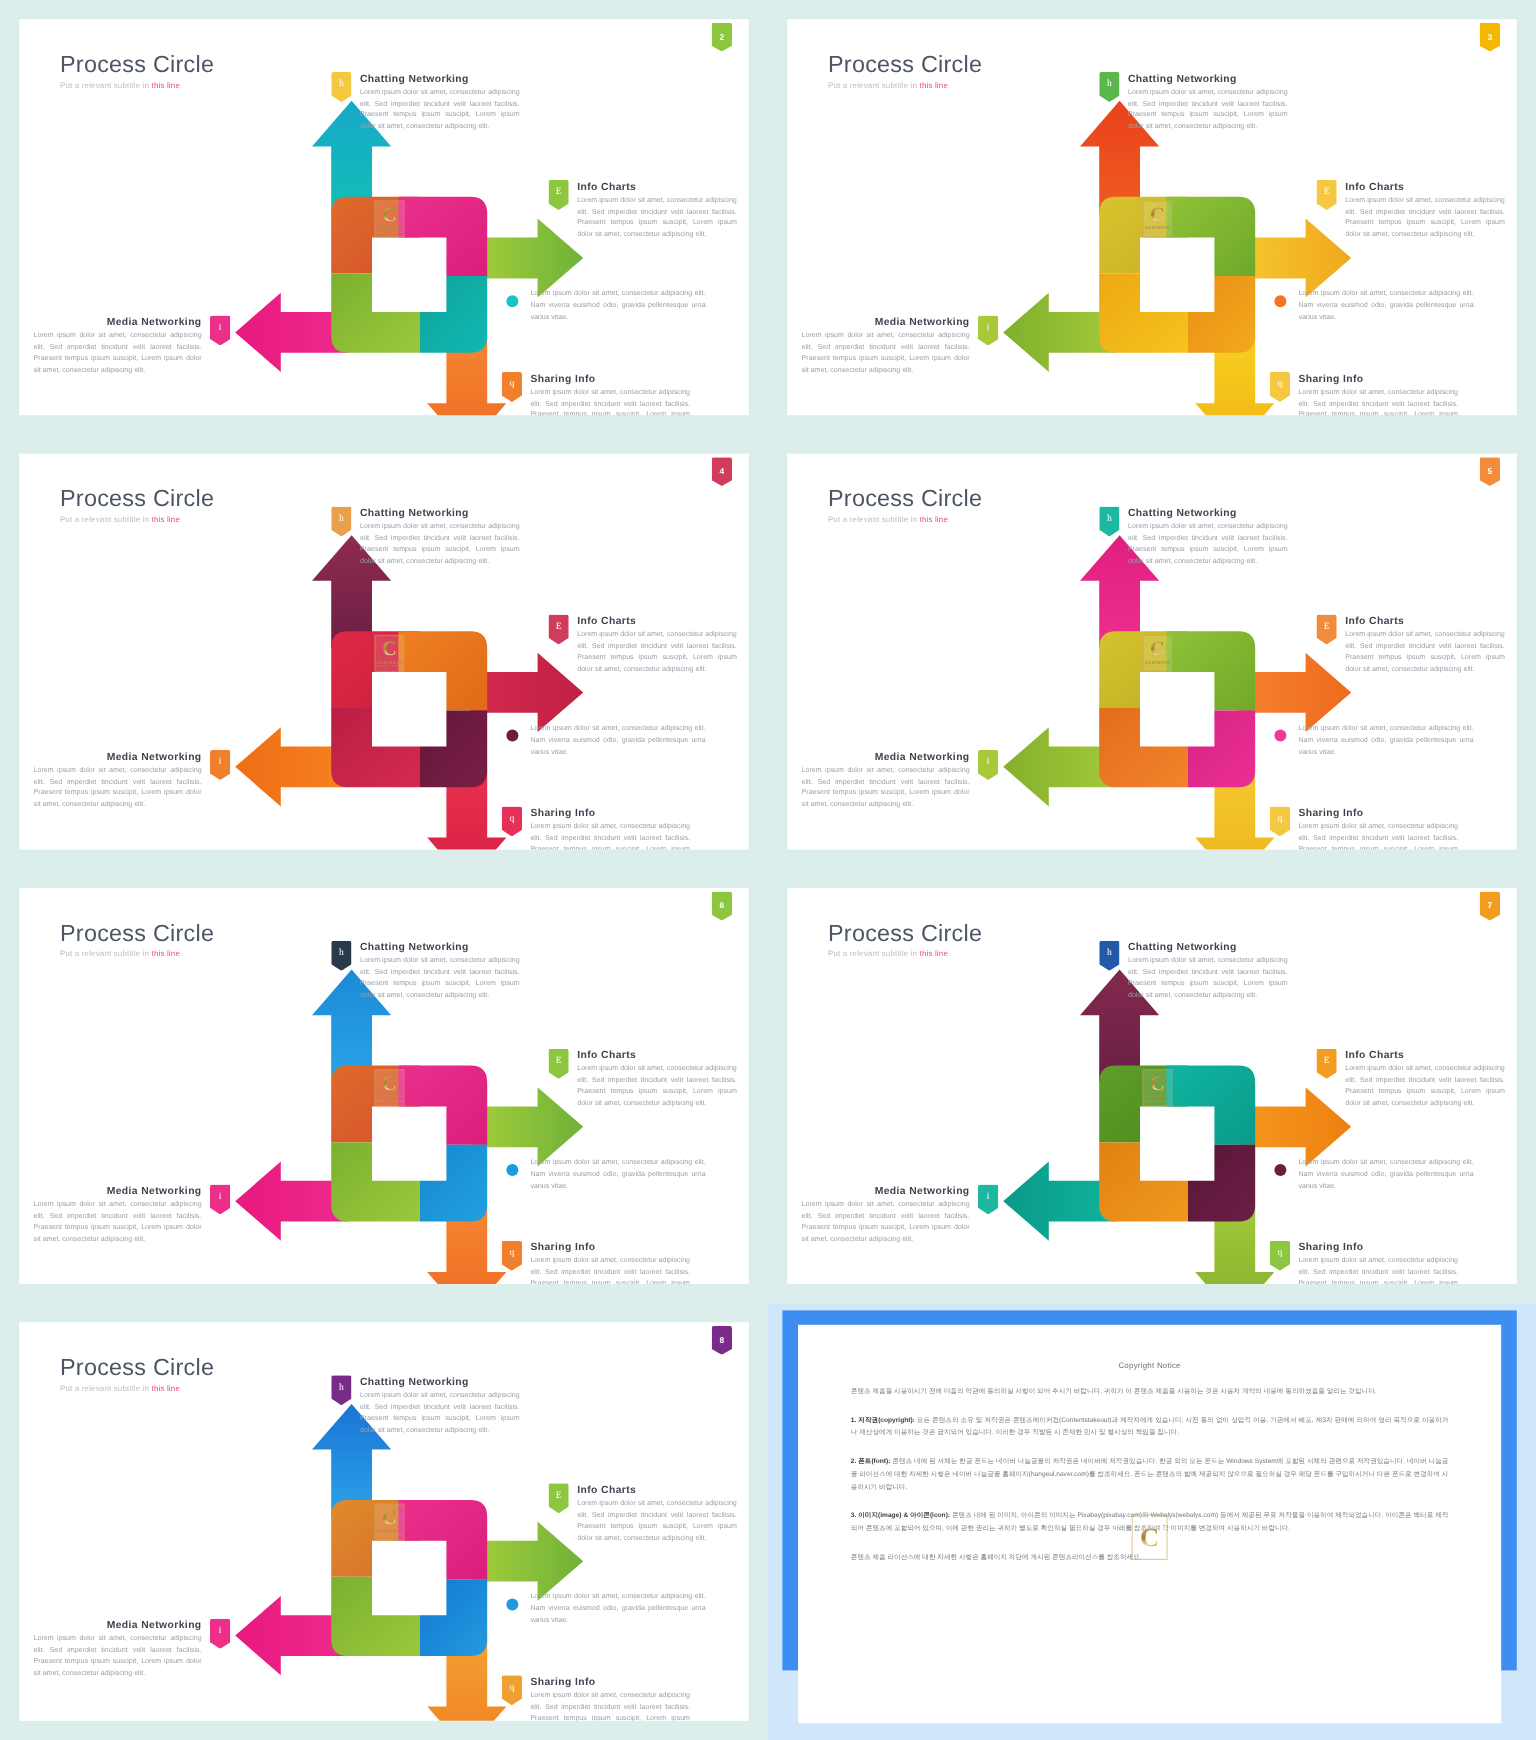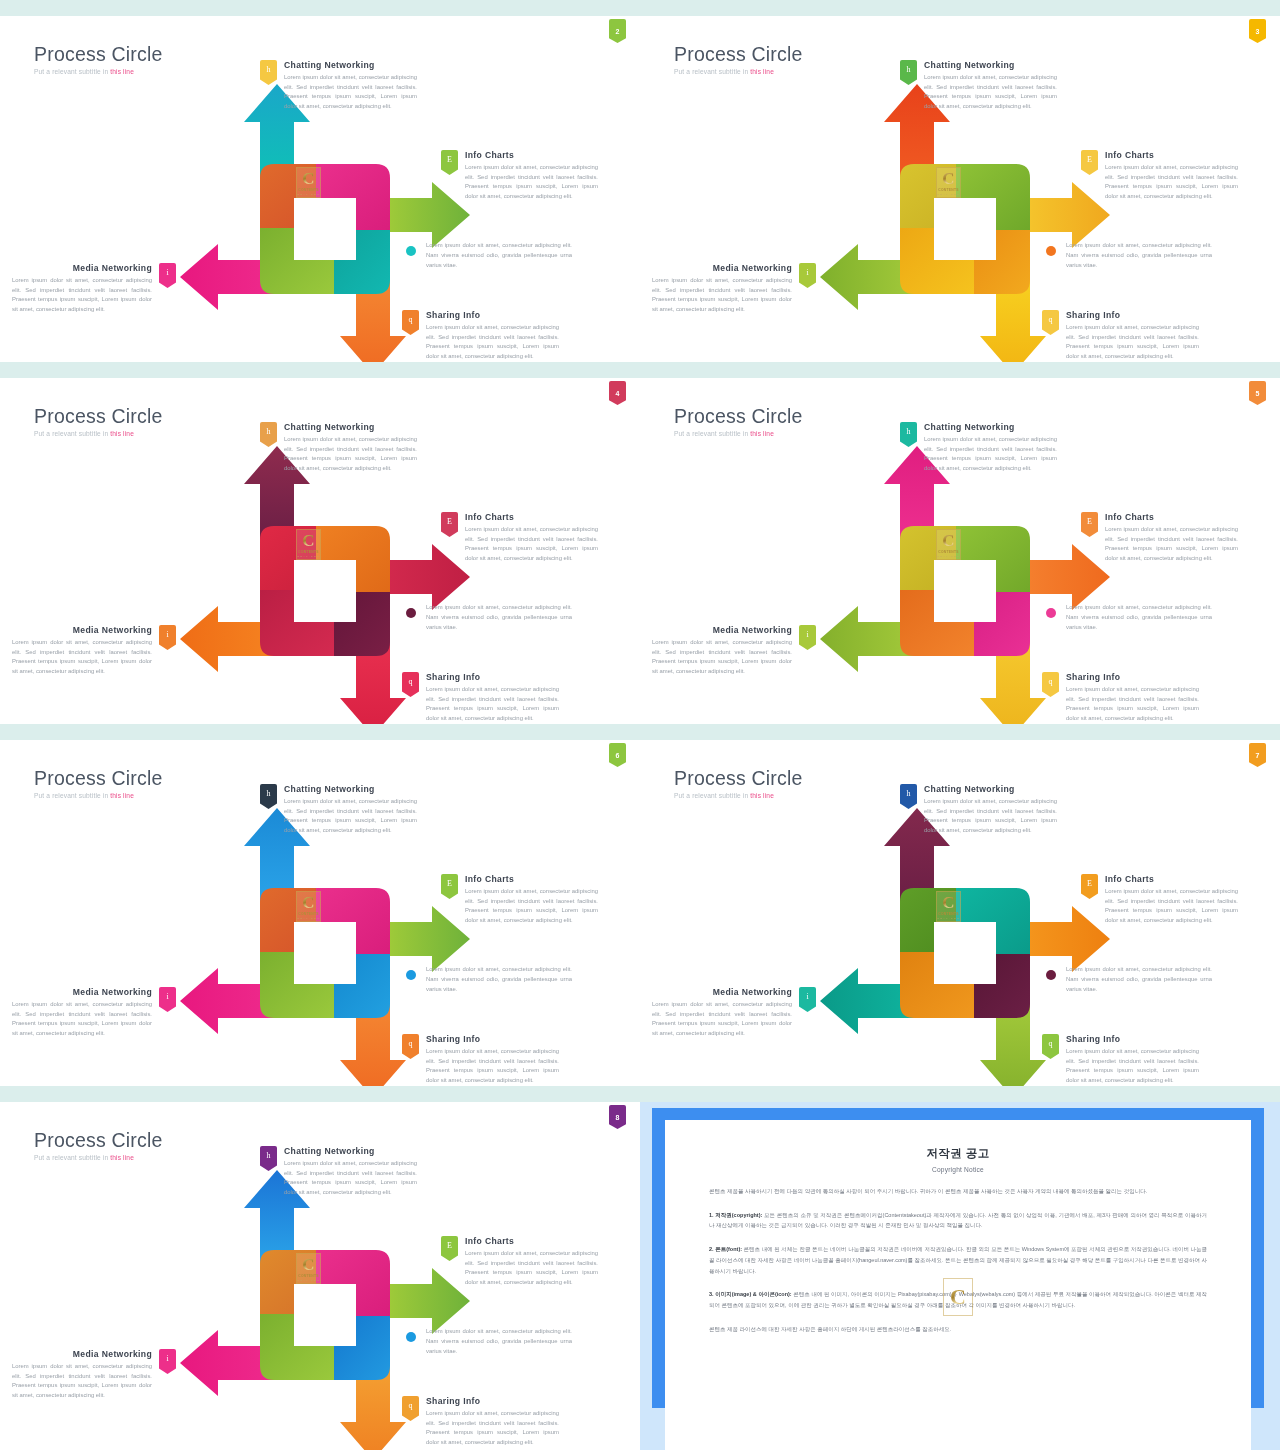--- a/index.html
+++ b/index.html
@@ -9,21 +9,21 @@
     font-family: "Liberation Sans", sans-serif;
     overflow: hidden;
   }
   #sheet {
     width: 1280px; height: 1450px;
     display: grid;
     grid-template-columns: 640px 640px;
     grid-template-rows: 362px 362px 362px 364px;
     background: #dbeeec;
   }
-  .cell { position: relative; width: 640px; overflow: hidden; padding: 0; margin-top: 16px; }
+  .cell { position: relative; width: 640px; overflow: hidden; padding: 16px; }
   .slide {
     position: relative;
     width: 100%; height: 100%;
     background: #ffffff;
     overflow: hidden;
   }
 
   
   .title-block { position: absolute; left: 34px; top: 28px; }
   .slide-title {
@@ -848,21 +848,20 @@
         <div class="note-dot" style="background: rgb(27, 154, 224);"></div>
         <div class="note-p">Lorem ipsum dolor sit amet, consectetur adipiscing elit. Nam viverra euismod odio, gravida pellentesque urna varius vitae.</div>
       </div>
 
     </div>
   </div>
 <div class="cell">
  <div class="cr-outer">
    <div class="cr-blue"></div>
    <div class="cr-paper">
-     <div class="cr-h1">저작권 공고</div>
      <div class="cr-h2">Copyright Notice</div>
      <div class="cr-p">콘텐츠 제품을 사용하시기 전에 다음의 약관에 동의하실 사항이 되어 주시기 바랍니다. 귀하가 이 콘텐츠 제품을 사용하는 것은 사용자 계약의 내용에 동의하셨음을 알리는 것입니다.</div>
      <div class="cr-p"><b>1. 저작권(copyright):</b> 모든 콘텐츠의 소유 및 저작권은 콘텐츠메이커컴(Contentstakeout)과 제작자에게 있습니다. 사전 동의 없이 상업적 이용, 기관에서 배포, 제3자 판매에 의하여 영리 목적으로 이용하거나 재산상에게 이용하는 것은 금지되어 있습니다. 이러한 경우 적발된 시 존재한 민사 및 형사상의 책임을 집니다.</div>
      <div class="cr-p"><b>2. 폰트(font):</b> 콘텐츠 내에 된 서체는 한글 폰트는 네이버 나눔글꼴의 저작권은 네이버에 저작권있습니다. 한글 외의 모든 폰트는 Windows System에 포함된 서체의 관련으로 저작권있습니다. 네이버 나눔글꼴 라이선스에 대한 자세한 사항은 네이버 나눔글꼴 홈페이지(hangeul.naver.com)를 참조하세요. 폰트는 콘텐츠의 함께 제공되지 않으므로 필요하실 경우 해당 폰트를 구입하시거나 다른 폰트로 변경하여 사용하시기 바랍니다.</div>
      <div class="cr-p"><b>3. 이미지(image) &amp; 아이콘(icon):</b> 콘텐츠 내에 된 이미지, 아이콘의 이미지는 Pixabay(pixabay.com)와 Webalys(webalys.com) 등에서 제공된 무료 저작물을 이용하여 제작되었습니다. 아이콘은 벡터로 제작되어 콘텐츠에 포함되어 있으며, 이에 관한 권리는 귀하가 별도로 확인하실 필요하실 경우 아래를 참조하여 각 이미지를 변경하여 사용하시기 바랍니다.</div>
      <div class="cr-p">콘텐츠 제품 라이선스에 대한 자세한 사항은 홈페이지 하단에 게시된 콘텐츠라이선스를 참조하세요.</div>
      <div class="cr-watermark">
        <div class="logo-c">C</div>
      </div>
    </div>

